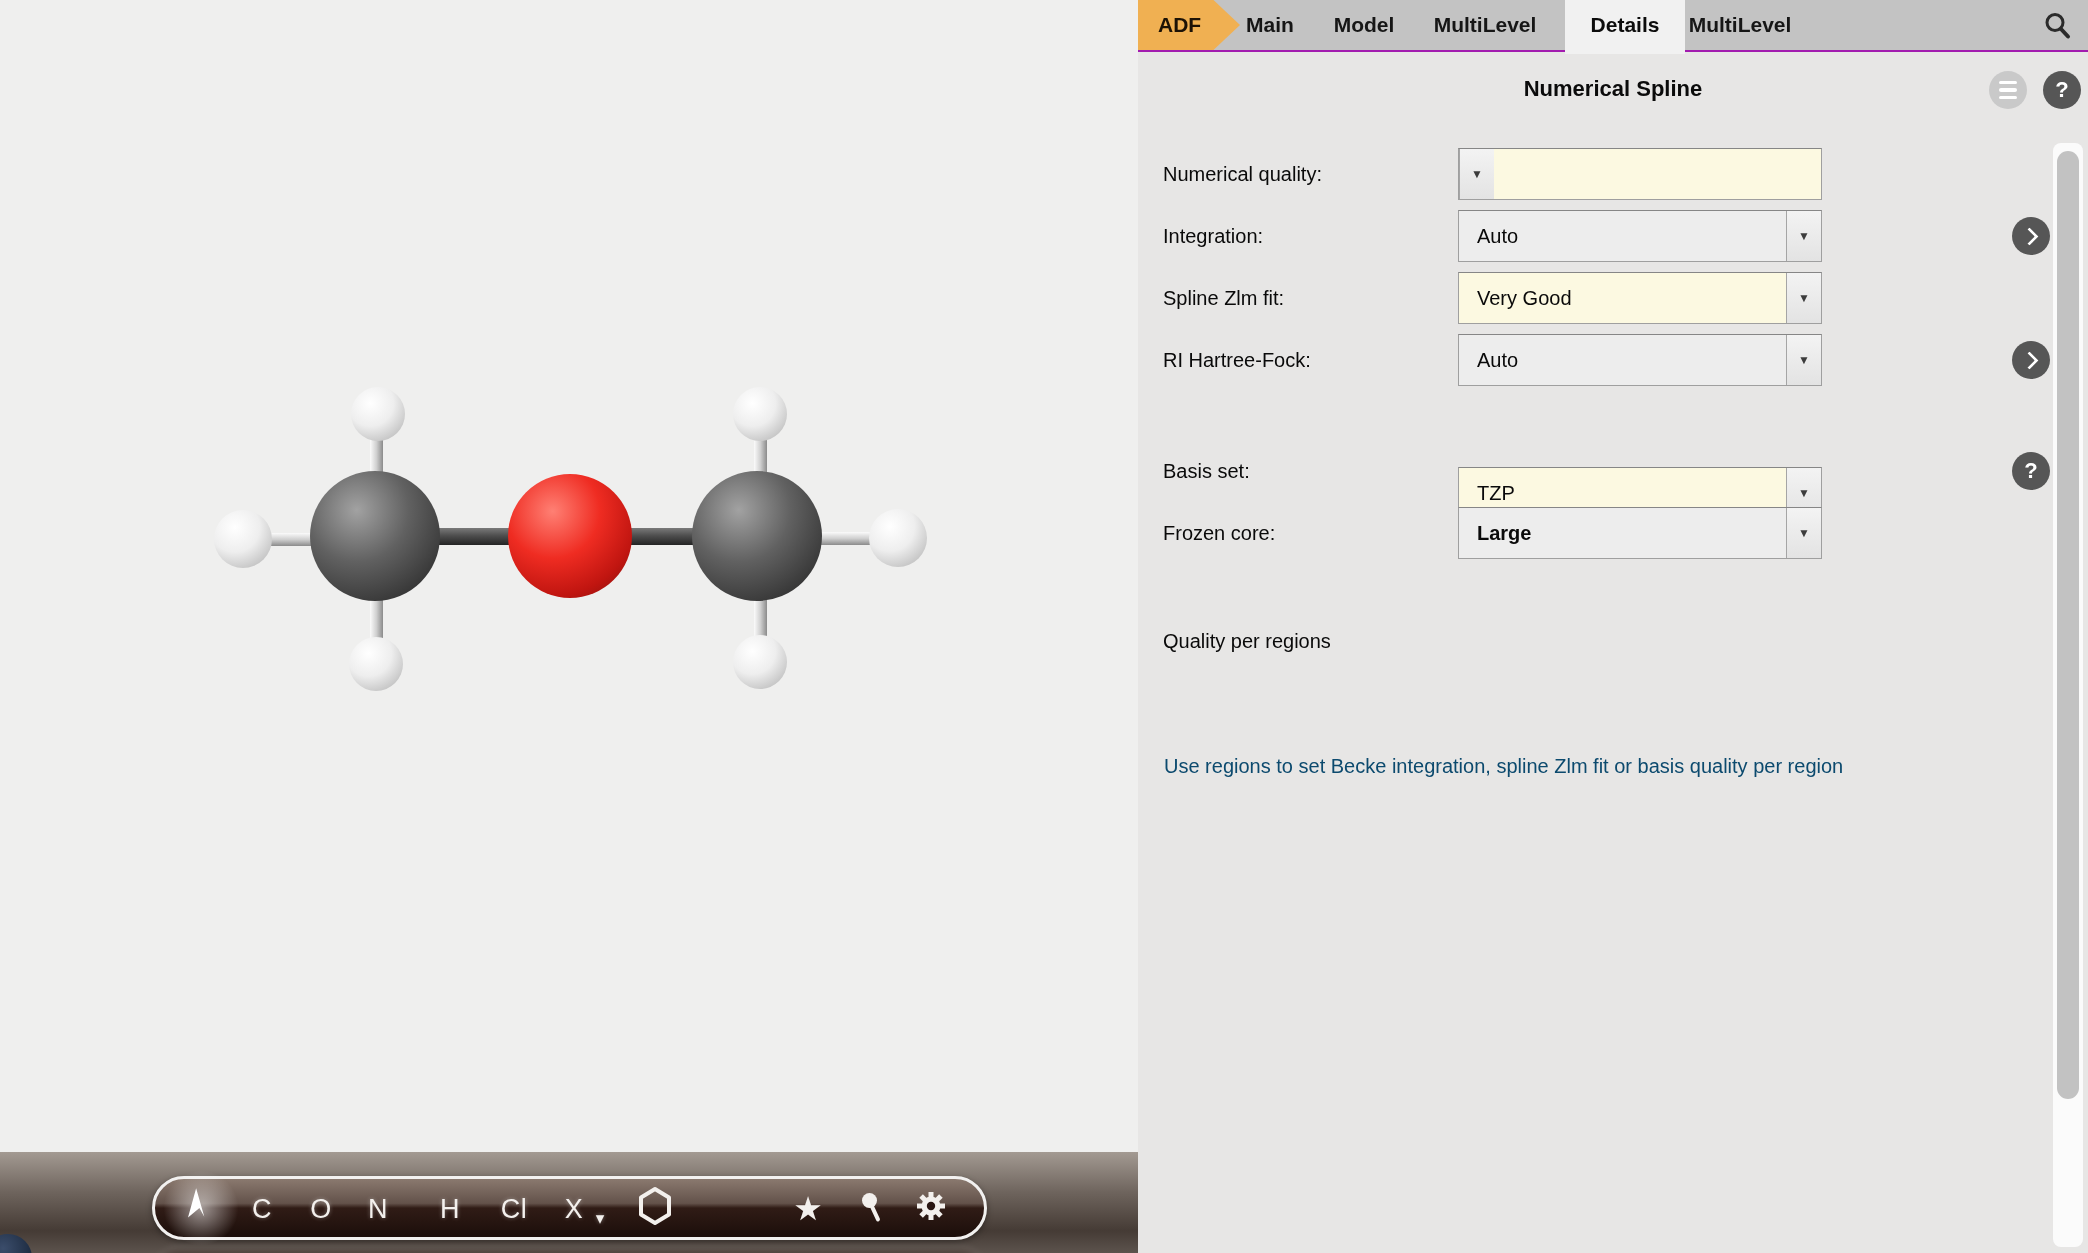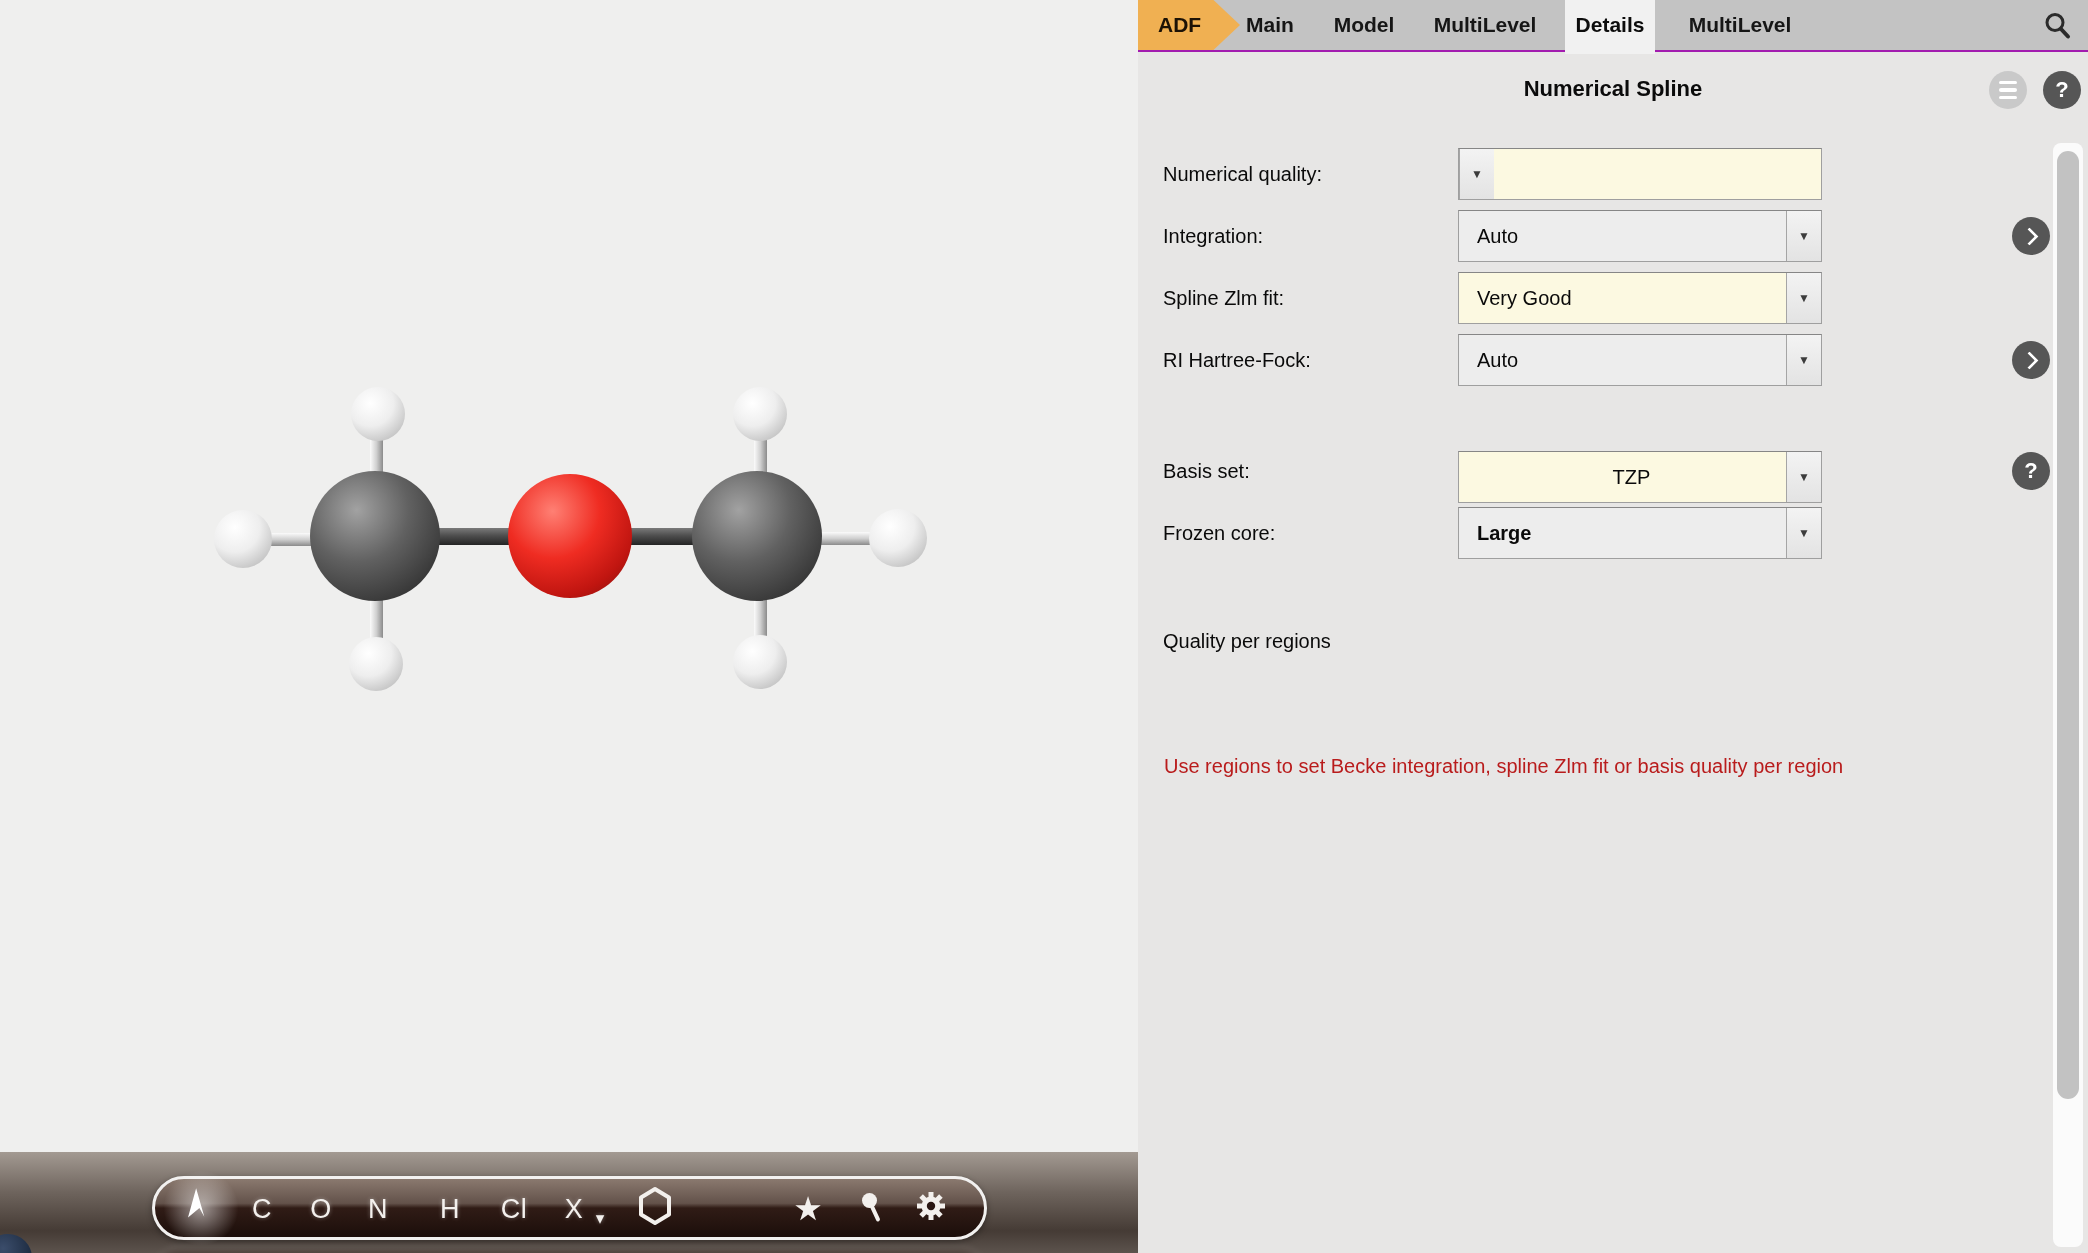--- a/index.html
+++ b/index.html
@@ -42,21 +42,21 @@
   .pin-shape .tail{position:absolute;left:14px;top:12px;width:4px;height:18px;border-radius:2px;background:#f3f0ed;transform:rotate(-25deg);}
 
   
   .panel{position:absolute;left:1138px;top:0;width:950px;height:1253px;background:#e7e6e5;}
   .tabbar{position:absolute;left:0;top:0;width:950px;height:50px;background:#c3c3c3;border-bottom:2px solid #a21caf;}
   .tab-label{position:absolute;top:0;height:50px;line-height:50px;transform:translateX(-50%);
     font-size:21px;font-weight:700;color:#161616;white-space:nowrap;}
   .tab-adf{position:absolute;left:0;top:0;width:102px;height:50px;background:#f0b052;
     clip-path:polygon(0 0,74% 0,100% 50%,74% 100%,0 100%);}
   .tab-adf span{position:absolute;left:20px;top:0;height:50px;line-height:50px;font-size:21px;font-weight:700;color:#1d1205;}
-  .tab-details{position:absolute;left:427px;top:0;width:90px;height:54px;background:#f1f1f1;z-index:2;}
+  .tab-details{position:absolute;left:427px;top:0;width:120px;height:54px;background:#f1f1f1;z-index:2;}
   .tab-details span{position:absolute;left:50%;transform:translateX(-50%);top:0;height:50px;line-height:50px;
     font-size:21px;font-weight:700;color:#0c0c0c;white-space:nowrap;}
   .search-btn{position:absolute;left:905px;top:11px;width:30px;height:30px;}
 
   .panel-title{position:absolute;left:0;top:76px;width:950px;text-align:center;
     font-size:22px;font-weight:700;color:#0b0b0b;}
   .circle-btn{position:absolute;width:38px;height:38px;border-radius:50%;background:#565656;
     display:flex;align-items:center;justify-content:center;color:#fff;}
   .circle-btn.light{background:#c9c9c9;}
   .circle-btn .q{font-size:22px;font-weight:700;line-height:1;}
@@ -67,21 +67,21 @@
 
   .field-label{position:absolute;left:25px;height:52px;line-height:52px;font-size:20px;color:#0a0a0a;white-space:nowrap;}
   .dropdown{position:absolute;left:320px;width:364px;height:52px;box-sizing:border-box;
     border:1px solid #9f9f9f;border-top-color:#868686;display:flex;}
   .dropdown.yellow{background:#fcf9e1;}
   .dropdown.gray{background:#ededed;}
   .dd-value{flex:1;line-height:50px;padding-left:18px;font-size:20px;color:#0a0a0a;white-space:nowrap;overflow:hidden;}
   .dd-arrow{width:34px;border-left:1px solid #a5a5a5;background:linear-gradient(180deg,#f3f3f3,#e3e3e3);
     display:flex;align-items:center;justify-content:center;font-size:12px;color:#3c3c3c;}
   .section-label{position:absolute;left:25px;top:630px;font-size:20px;color:#0a0a0a;}
-  .hint{position:absolute;left:26px;top:755px;font-size:20px;color:#b91c1c;white-space:nowrap;}
+  .hint{position:absolute;left:26px;top:755px;font-size:20px;color:#0c4a6e;white-space:nowrap;}
 
   .sb-track{position:absolute;left:915px;top:143px;width:30px;height:1104px;background:#fbfbfb;border-radius:8px;}
   .sb-thumb{position:absolute;left:4px;top:8px;width:22px;height:948px;background:#c2c2c2;border-radius:11px;}
 </style>
 </head>
 <body>
 
 <div class="viewer">
   <div class="mol-layer">
       <div class="bond heavy" style="left: 375px; top: 527.5px; width: 195px; height: 17px;"></div>
@@ -209,21 +209,21 @@
     <div class="dropdown gray" style="top:334px;">
       <span class="dd-value">Auto</span>
       <span class="dd-arrow">▼</span>
     </div>
     <div class="circle-btn" style="left:874px;top:341px;">
       <span class="chev"></span>
     </div>
   </div>
   <div>
     <span class="field-label" style="top:445px;">Basis set:</span>
-    <div class="dropdown yellow" style="top:451px;text-align:center;">
+    <div class="dropdown yellow" style="top:467px;">
       <span class="dd-value">TZP</span>
       <span class="dd-arrow">▼</span>
     </div>
     <div class="circle-btn" style="left:874px;top:452px;">
       <span class="q">?</span>
     </div>
   </div>
   <div>
     <span class="field-label" style="top:507px;">Frozen core:</span>
     <div class="dropdown gray" style="top:507px;font-weight:bold;">

